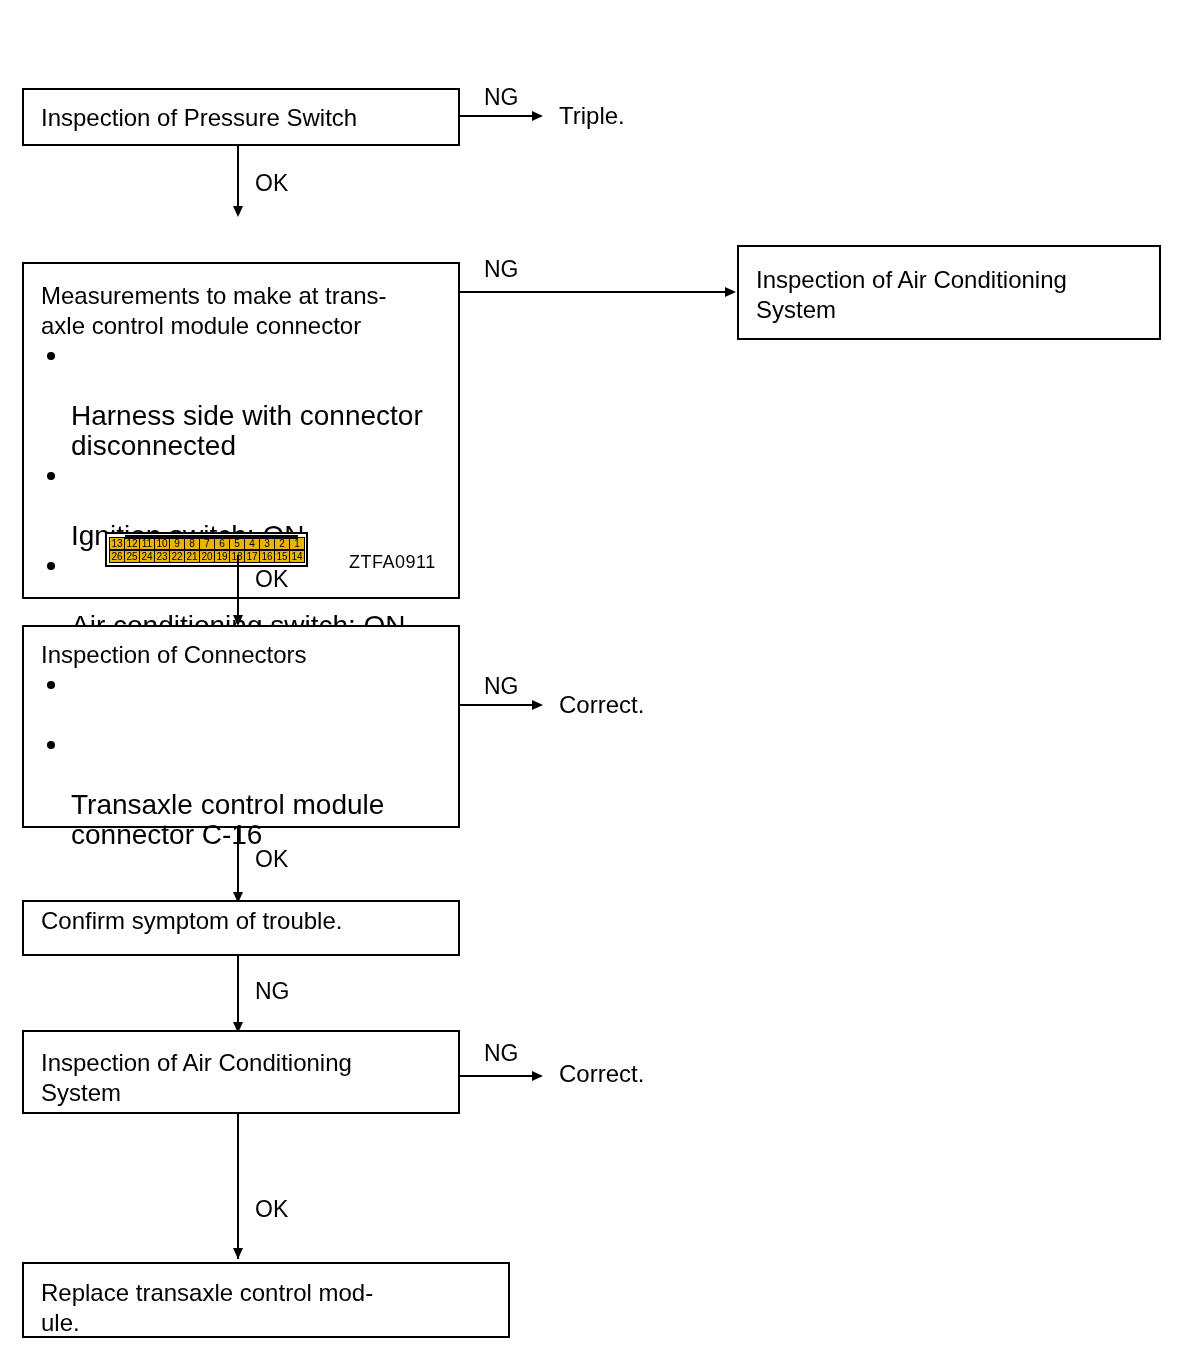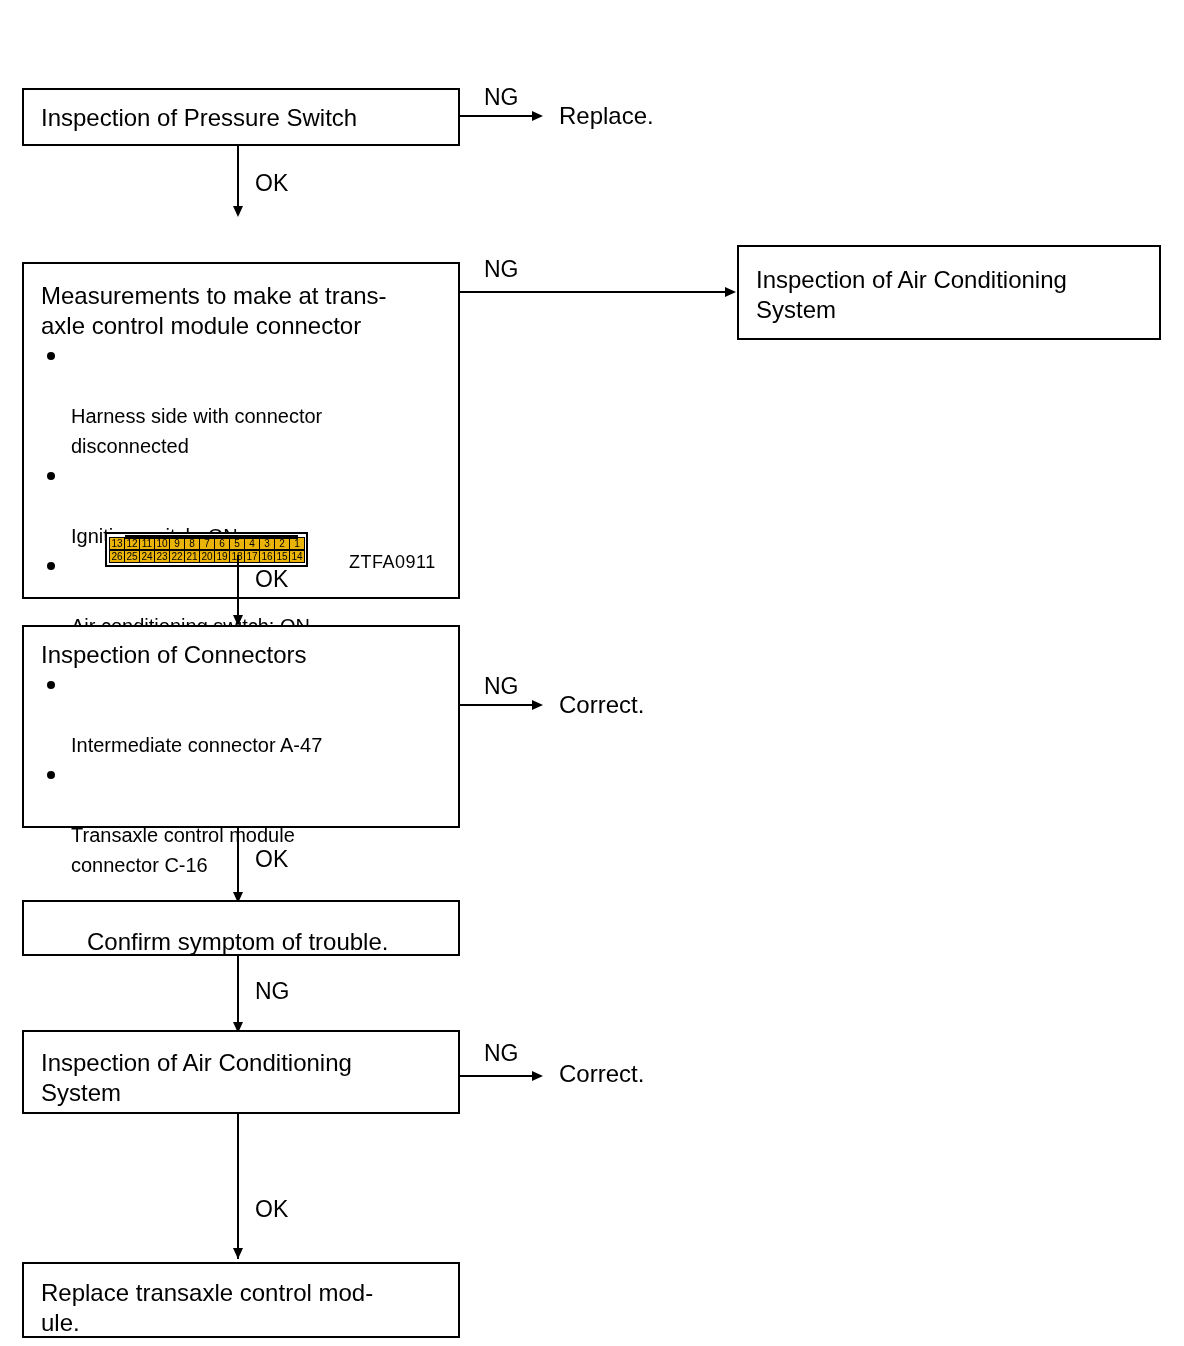--- a/index.html
+++ b/index.html
@@ -38,21 +38,21 @@
   }
   
   ul.bullets {
     list-style: none;
     margin: 0;
     padding: 0;
   }
   ul.bullets li {
     position: relative;
     padding-left: 30px;
-    font-size: 20px;
+    font-size: 28px;
     line-height: 30px;
     white-space: pre-line;
   }
   ul.bullets li .dot {
     position: absolute;
     left: 6px;
     top: 11px;
     width: 8px;
     height: 8px;
     background: #000000;
@@ -151,21 +151,21 @@
 
   <div class="box" style="left:22px; top:88px; width:438px; height:58px;">
     <div class="box-inner" style="top:13px;">
       <div class="title-line">Inspection of Pressure Switch</div>
     </div>
   </div>
 
   <div class="hline" style="left:460px; top:115px; width:72px;"></div>
   <div class="arrow-right" style="left:532px; top:111px;"></div>
   <div class="edge-label" style="left:484px; top:84px;">NG</div>
-  <div class="label" style="left:559px; top:102px;">Replace.</div>
+  <div class="label" style="left:559px; top:102px;">Triple.</div>
 
   <div class="vline" style="left:237px; top:146px; height:62px;"></div>
   <div class="arrow-down" style="left:233px; top:206px;"></div>
   <div class="edge-label" style="left:255px; top:170px;">OK</div>
 
   <div class="box" style="left:22px; top:218px; width:438px; height:337px;margin-top:44px;">
     <div class="box-inner" style="top:17px;">
       <div class="title-line">Measurements to make at trans-
 axle control module connector</div>
       <ul class="bullets">
@@ -244,42 +244,41 @@
   <div class="vline" style="left:237px; top:555px; height:62px;"></div>
   <div class="arrow-down" style="left:233px; top:615px;"></div>
   <div class="edge-label" style="left:255px; top:566px;">OK</div>
 
   <div class="box" style="left:22px; top:625px; width:438px; height:203px;">
     <div class="box-inner" style="top:13px;">
       <div class="title-line">Inspection of Connectors</div>
       <ul class="bullets">
         <li>
           <span class="dot"></span>
-          <span>Intermediate connector A-47</span>
         </li>
         <li>
           <span class="dot"></span>
           <span>Transaxle control module
 connector C-16</span>
         </li>
       </ul>
     </div>
   </div>
 
   <div class="hline" style="left:460px; top:704px; width:72px;"></div>
   <div class="arrow-right" style="left:532px; top:700px;"></div>
   <div class="edge-label" style="left:484px; top:673px;">NG</div>
   <div class="label" style="left:559px; top:691px;">Correct.</div>
 
   <div class="vline" style="left:237px; top:828px; height:66px;"></div>
   <div class="arrow-down" style="left:233px; top:892px;"></div>
   <div class="edge-label" style="left:255px; top:846px;">OK</div>
 
   <div class="box" style="left:22px; top:900px; width:438px; height:56px;">
-    <div class="box-inner" style="top:25px;margin-left:46px;">
+    <div class="box-inner" style="top:4px;">
       <div class="title-line">Confirm symptom of trouble.</div>
     </div>
   </div>
 
   <div class="vline" style="left:237px; top:956px; height:68px;"></div>
   <div class="arrow-down" style="left:233px; top:1022px;"></div>
   <div class="edge-label" style="left:255px; top:978px;">NG</div>
 
   <div class="box" style="left:22px; top:1030px; width:438px; height:84px;">
     <div class="box-inner" style="top:16px;">
@@ -290,20 +289,20 @@
 
   <div class="hline" style="left:460px; top:1075px; width:72px;"></div>
   <div class="arrow-right" style="left:532px; top:1071px;"></div>
   <div class="edge-label" style="left:484px; top:1040px;">NG</div>
   <div class="label" style="left:559px; top:1060px;">Correct.</div>
 
   <div class="vline" style="left:237px; top:1114px; height:145px;"></div>
   <div class="arrow-down" style="left:233px; top:1248px;"></div>
   <div class="edge-label" style="left:255px; top:1196px;">OK</div>
 
-  <div class="box" style="left:22px; top:1262px; width:438px; height:76px;">
+  <div class="box" style="left:22px; top:1262px; width:488px; height:76px;">
     <div class="box-inner" style="top:14px;">
       <div class="title-line">Replace transaxle control mod-
 ule.</div>
     </div>
   </div>
 
 </div>
 
 </body></html>

